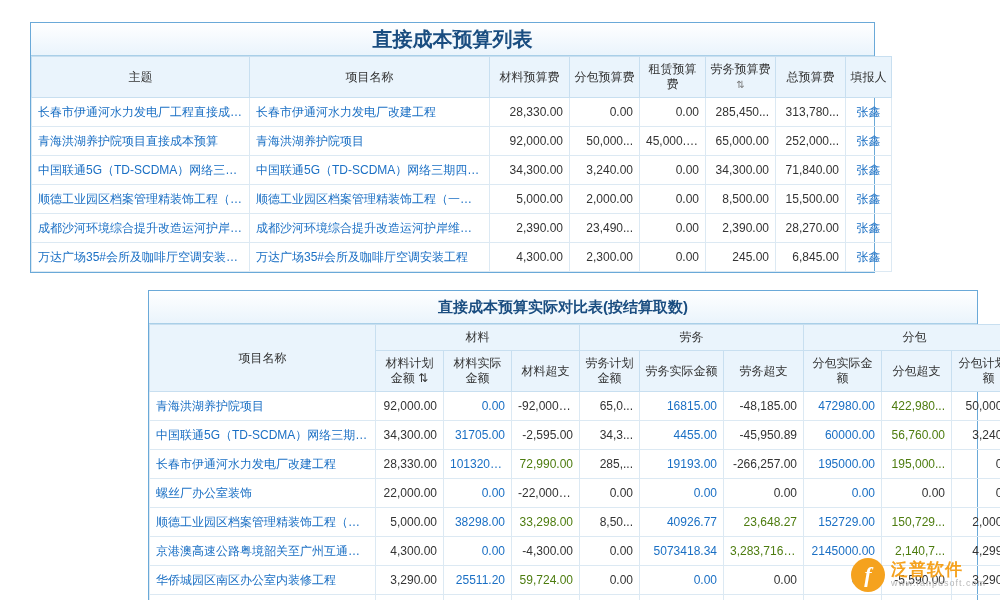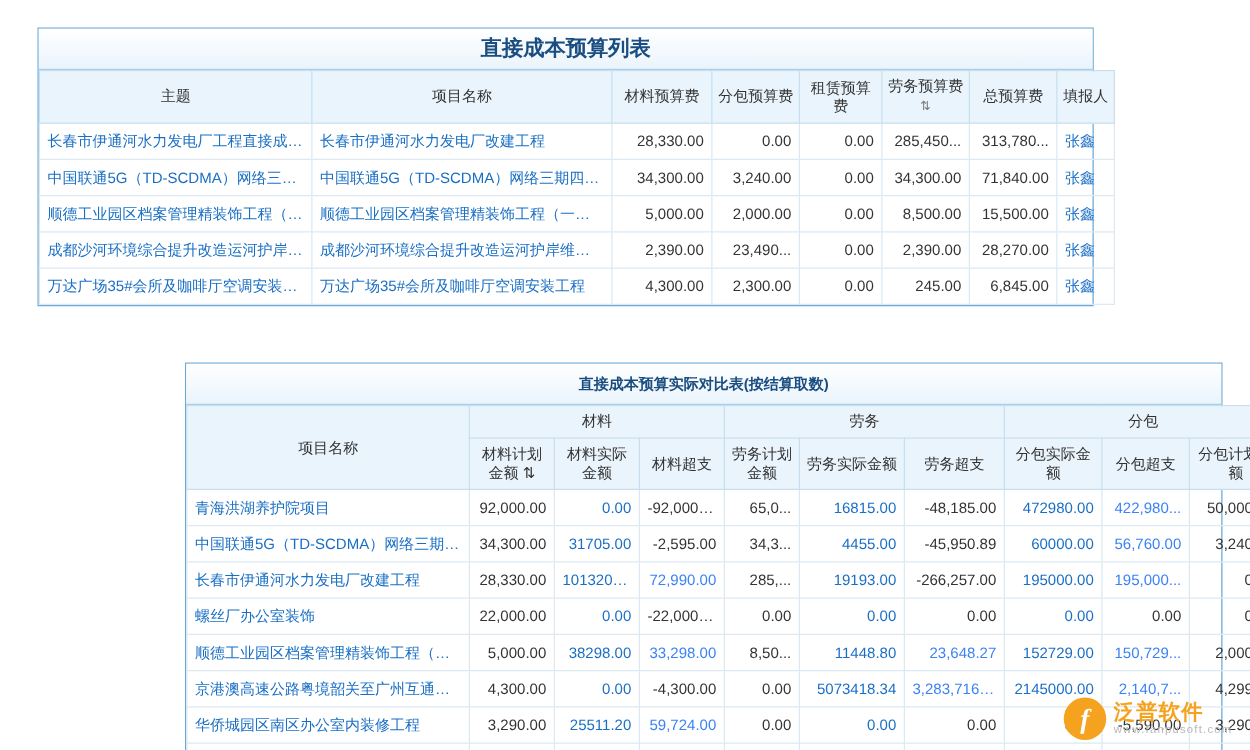--- a/index.html
+++ b/index.html
@@ -24,21 +24,21 @@
     top: 22px;
     width: 845px;
     border: 1px solid #6aa9d8;
     background: #ffffff;
     box-sizing: border-box;
   }
   .panel1-title {
     height: 32px;
     line-height: 32px;
     text-align: center;
-    font-size: 17px;
+    font-size: 20px;
     font-weight: bold;
     color: #1a4d80;
     background: linear-gradient(to bottom, #ffffff 0%, #eaf4fc 100%);
     border-bottom: 1px solid #a9cfe8;
   }
 
   table.grid {
     border-collapse: collapse;
     width: 100%;
     table-layout: fixed;
@@ -57,40 +57,40 @@
     border: 1px solid #dce9f3;
     padding: 6px 6px;
     font-size: 12px;
     line-height: 16px;
     white-space: nowrap;
     overflow: hidden;
     text-overflow: ellipsis;
   }
   .lnk { color: #1a6fc4; }
   .num { text-align: right; color: #333333; }
-  .ctr { }
-  .red { color: #3b82f6; }
+  .ctr { text-align: center; }
+  .red { color: #4d7c0f; }
   .blue { color: #1a6fc4; }
   .sortmark { font-size: 10px; color: #777; }
 
   
   .panel2 {
     position: absolute;
     left: 148px;
     top: 290px;
     width: 830px;
     border: 1px solid #6aa9d8;
     background: #ffffff;
     box-sizing: border-box;
   }
   .panel2-title {
     height: 32px;
     line-height: 32px;
     text-align: center;
-    font-size: 12px;
+    font-size: 15px;
     font-weight: bold;
     color: #1a4d80;
     background: linear-gradient(to bottom, #ffffff 0%, #eaf4fc 100%);
     border-bottom: 1px solid #a9cfe8;
   }
 
   
   .logo {
     position: absolute;
     right: 14px;
@@ -161,20 +161,30 @@
     </thead>
     <tbody>
       <tr>
         <td class="lnk">长春市伊通河水力发电厂工程直接成本...</td>
         <td class="lnk">长春市伊通河水力发电厂改建工程</td>
         <td class="num">28,330.00</td>
         <td class="num">0.00</td>
         <td class="num">0.00</td>
         <td class="num">285,450...</td>
         <td class="num">313,780...</td>
+        <td class="ctr lnk">张鑫</td>
+      </tr>
+      <tr>
+        <td class="lnk">青海洪湖养护院项目直接成本预算</td>
+        <td class="lnk">青海洪湖养护院项目</td>
+        <td class="num">92,000.00</td>
+        <td class="num">50,000...</td>
+        <td class="num">45,000.00</td>
+        <td class="num">65,000.00</td>
+        <td class="num">252,000...</td>
         <td class="ctr lnk">张鑫</td>
       </tr>
       <tr>
         <td class="lnk">中国联通5G（TD-SCDMA）网络三期四川...</td>
         <td class="lnk">中国联通5G（TD-SCDMA）网络三期四川工程</td>
         <td class="num">34,300.00</td>
         <td class="num">3,240.00</td>
         <td class="num">0.00</td>
         <td class="num">34,300.00</td>
         <td class="num">71,840.00</td>
@@ -296,21 +306,21 @@
         <td class="num blue">0.00</td>
         <td class="num">0.00</td>
         <td class="num">0.00</td>
       </tr>
       <tr>
         <td class="lnk">顺德工业园区档案管理精装饰工程（一标段）</td>
         <td class="num">5,000.00</td>
         <td class="num blue">38298.00</td>
         <td class="num red">33,298.00</td>
         <td class="num">8,50...</td>
-        <td class="num blue">11448.80</td>
+        <td class="num blue">40926.77</td>
         <td class="num red">23,648.27</td>
         <td class="num blue">152729.00</td>
         <td class="num red">150,729...</td>
         <td class="num">2,000.00</td>
       </tr>
       <tr>
         <td class="lnk">京港澳高速公路粤境韶关至广州互通路面改造中</td>
         <td class="num">4,300.00</td>
         <td class="num blue">0.00</td>
         <td class="num">-4,300.00</td>

